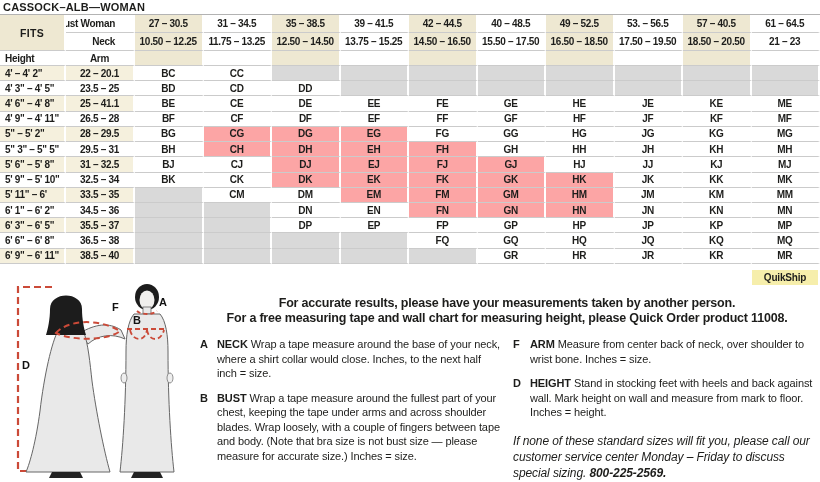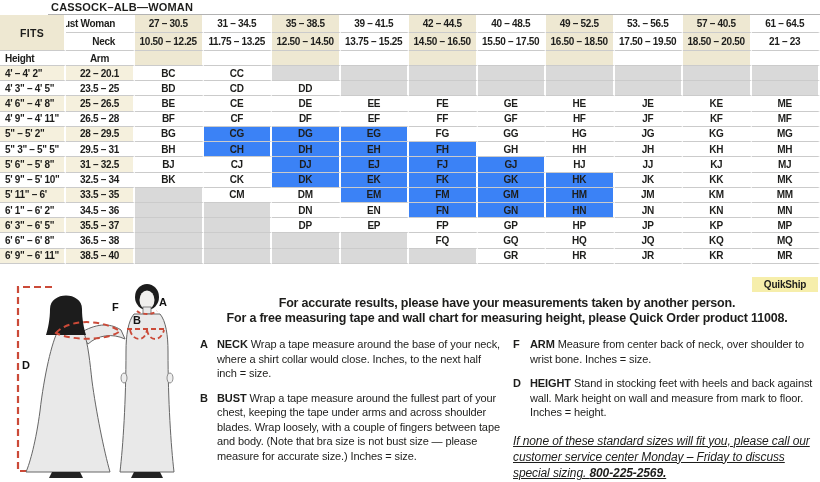--- a/index.html
+++ b/index.html
@@ -4,62 +4,61 @@
 <style>
   html,body{margin:0;padding:0;background:#fff;}
   .page{
     position:relative;width:820px;height:482px;overflow:hidden;background:#fff;
     font-family:"Liberation Sans",sans-serif;color:#1d1d1b;
   }
   .title{
     height:14px;display:flex;align-items:center;padding-left:3px;
     font-size:11px;font-weight:bold;letter-spacing:.2px;
     border-bottom:1px solid #b3b3b3;
-    margin-left:48px;
   }
   #sizeTable{
     display:grid;
     grid-template-columns:66px 69px repeat(10,1fr);
     grid-template-rows:18px 18px 15px repeat(13,15.23px);
     width:820px;background:#fff;
   }
   .c{
     display:flex;align-items:center;justify-content:center;
     border-right:2px solid #fff;border-bottom:1px solid #cbcbcb;
     font-weight:bold;font-size:10px;letter-spacing:-.3px;
     white-space:nowrap;overflow:hidden;color:#1d1d1b;
   }
   .beige{background:#eee8d2;}
   .rowbeige{background:#f5f0dd;}
   .gray{background:#d9d9d9;}
-  .hl{background:#3b82f6;}
+  .hl{background:#fca5a5;}
   .left{justify-content:flex-start;padding-left:5px;}
   .right{justify-content:flex-end;padding-right:18px;}
   .fits{font-size:10.5px;letter-spacing:.3px;}
   .qs-row{position:relative;height:17px;width:820px;}
   .qs{
-    position:absolute;right:2px;top:13px;width:66px;height:15px;
+    position:absolute;right:2px;top:6px;width:66px;height:15px;
     background:#f6eeab;display:flex;align-items:center;justify-content:center;
     font-size:10px;font-weight:bold;letter-spacing:-.2px;
   }
   .bottom{display:flex;height:202px;}
   .fig{flex:0 0 198px;width:198px;}
   .rcol{flex:1;min-width:0;padding-right:4px;margin-top:8px;}
   .notes{
     text-align:center;font-weight:bold;font-size:12.5px;line-height:1.25;
     margin:7px 0 10px;letter-spacing:-.2px;
   }
   .cols{display:flex;gap:10px;padding-left:2px;}
   .col{flex:1;min-width:0;}
   .item{display:flex;margin-bottom:10px;font-size:11px;line-height:1.32;letter-spacing:-.1px;}
   .item .k{font-weight:bold;flex:0 0 17px;width:17px;}
   .item .t b{font-weight:bold;}
   .special{
     font-style:italic;font-size:12px;line-height:1.35;margin-top:13px;
-    padding-right:6px;letter-spacing:-.1px;text-decoration:underline;
+    padding-right:6px;letter-spacing:-.1px;
   }
   .special b{font-weight:bold;}
   svg text{font-family:"Liberation Sans",sans-serif;font-size:11px;font-weight:bold;fill:#111;}
 </style>
 </head>
 <body>
 
 <div class="page">
 
   <div class="title">CASSOCK–ALB—WOMAN</div>
@@ -118,21 +117,21 @@
       <div class="c">CD</div>
       <div class="c">DD</div>
       <div class="c gray"></div>
       <div class="c gray"></div>
       <div class="c gray"></div>
       <div class="c gray"></div>
       <div class="c gray"></div>
       <div class="c gray"></div>
       <div class="c gray"></div>
       <div class="c left rowbeige">4' 6" – 4' 8"</div>
-      <div class="c  rowbeige">25 – 26.5</div>
+      <div class="c  rowbeige">25 – 41.1</div>
       <div class="c">BE</div>
       <div class="c">CE</div>
       <div class="c">DE</div>
       <div class="c">EE</div>
       <div class="c">FE</div>
       <div class="c">GE</div>
       <div class="c">HE</div>
       <div class="c">JE</div>
       <div class="c">KE</div>
       <div class="c">ME</div>

